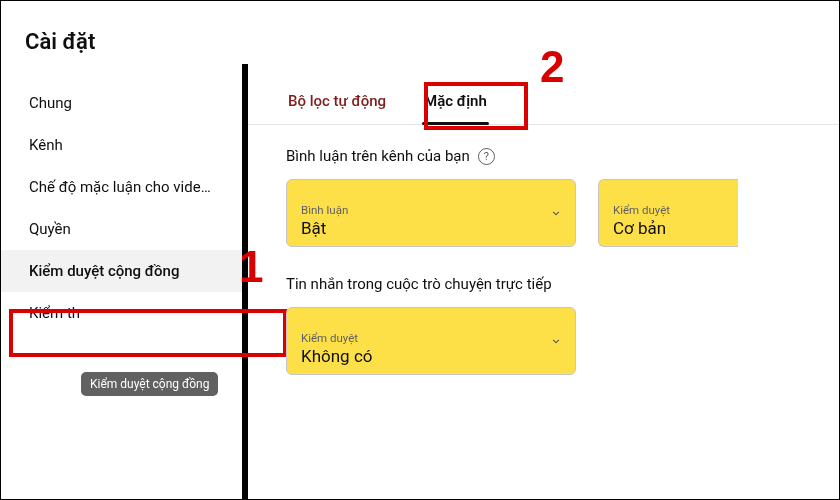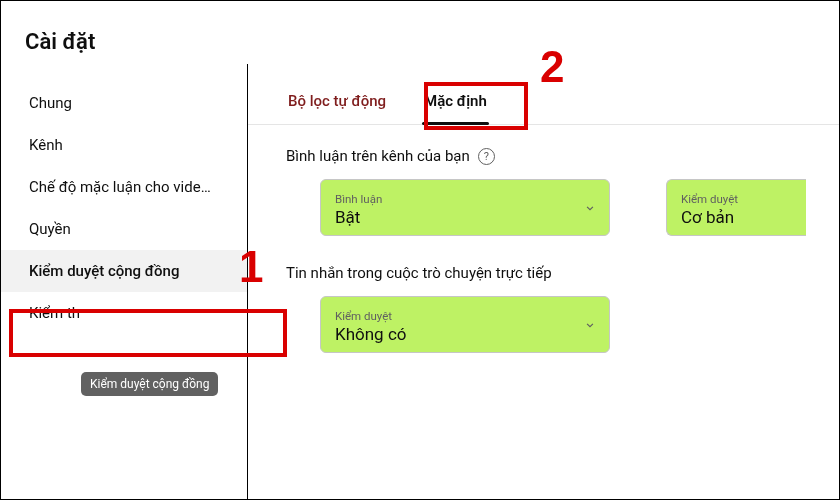--- a/index.html
+++ b/index.html
@@ -16,21 +16,21 @@
     padding: 28px 24px 10px 24px;
   }
   .header h1 {
     font-size: 22px;
     font-weight: 600;
     color: #0f0f0f;
   }
   .body { display: flex; flex: 1; }
   .sidebar {
     width: 247px;
-    border-right: 1px solid #000000;
+    border-right: 6px solid #000000;
     padding-top: 18px;
     position: relative;
   }
   .side-item {
     padding: 12px 28px;
     font-size: 15px;
     color: #0f0f0f;
     cursor: pointer;
     white-space: nowrap;
     overflow: hidden;
@@ -115,26 +115,25 @@
     font-size: 11px;
     color: #606060;
   }
   .controls-row {
     display: flex;
     gap: 22px;
   }
   .select-box {
     border: 1px solid #c6c6c6;
     border-radius: 6px;
-    padding: 12px 12px 8px 14px;
+    padding: 23px 12px 8px 14px;
     min-width: 290px;
     position: relative;
     cursor: pointer;
-    background: #bef264;
-    margin-left: 34px;
+    background: #fde047;
   }
   .select-box.narrow { min-width: 140px; }
   .sb-label {
     font-size: 11.5px;
     color: #606060;
     margin-bottom: 1px;
   }
   .sb-value {
     font-size: 17px;
     color: #0f0f0f;

